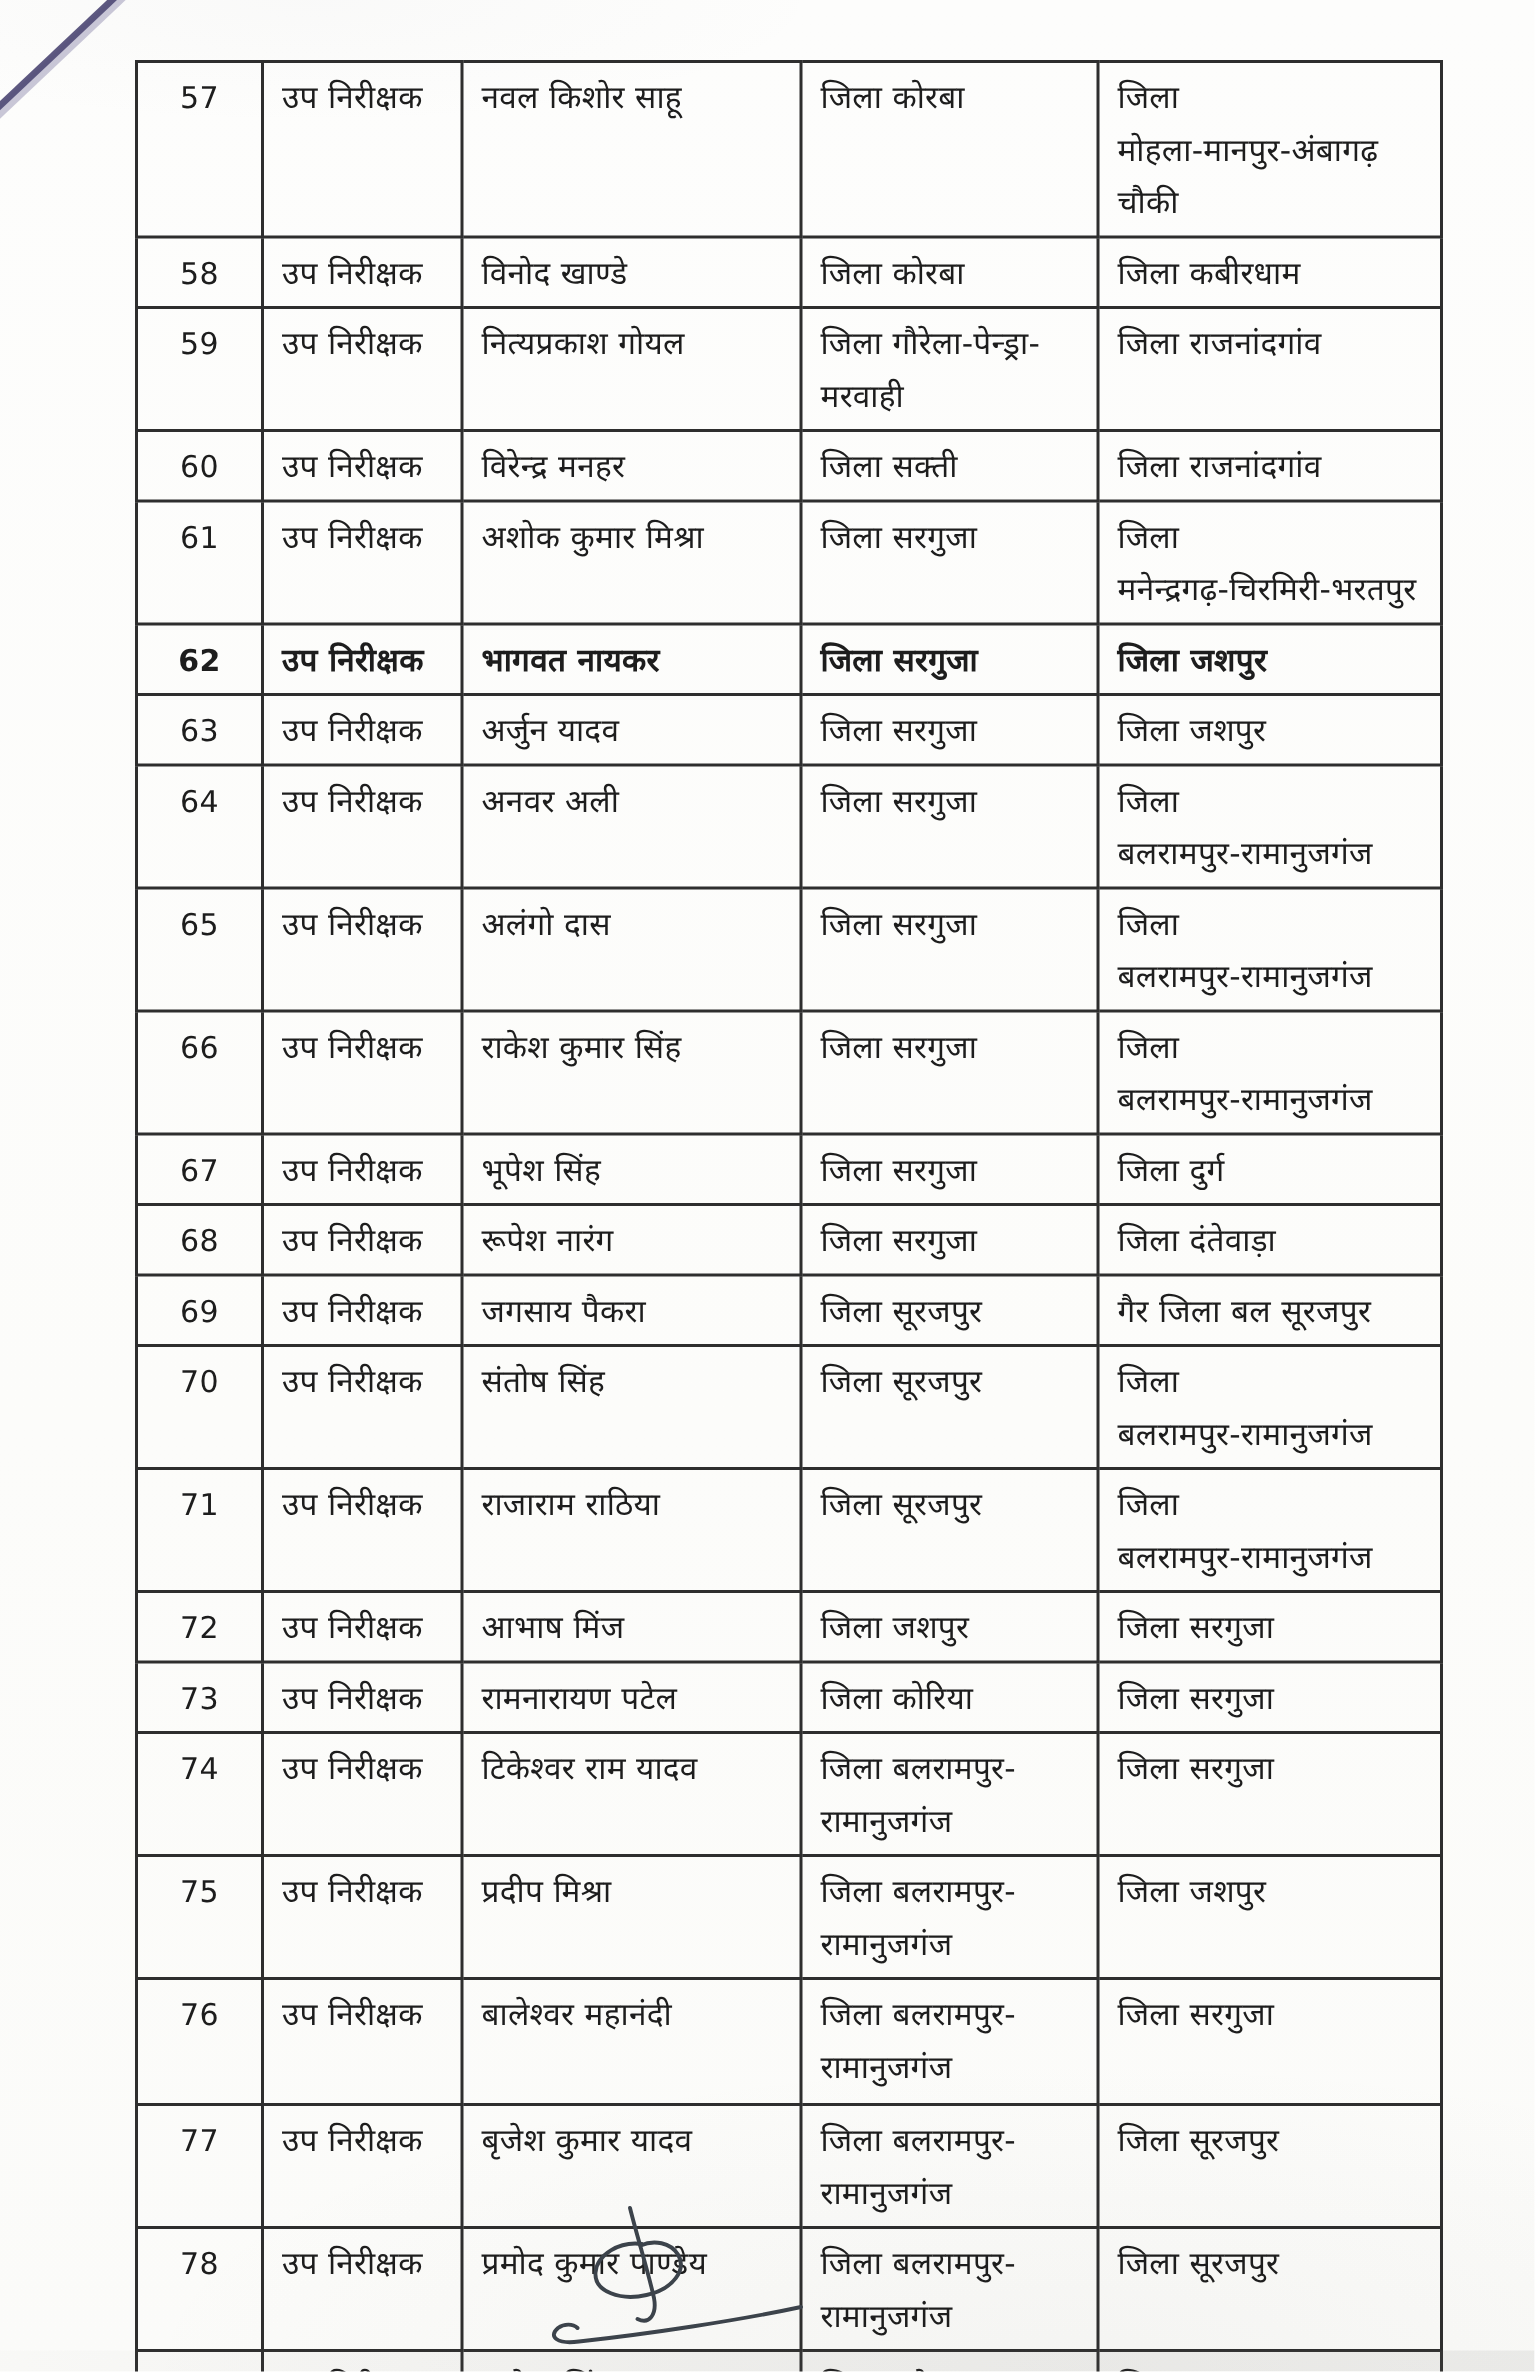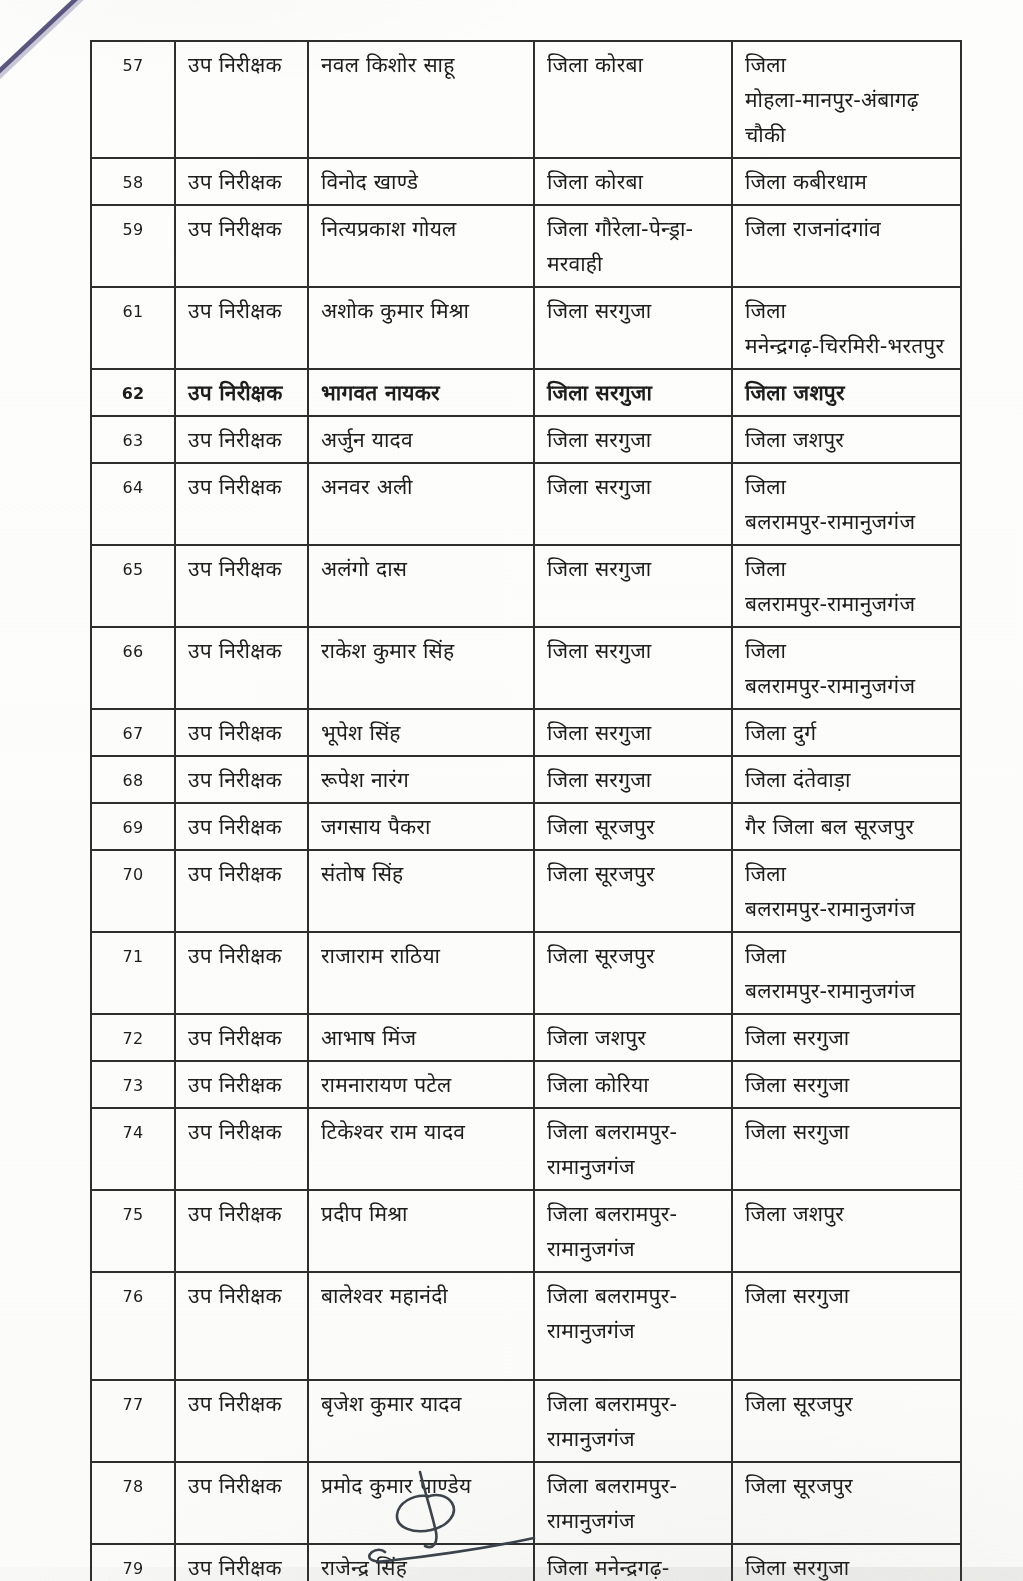--- a/index.html
+++ b/index.html
@@ -58,21 +58,21 @@
     font-size: 21px;
     line-height: 35px;
     white-space: pre-line;
     letter-spacing: 0.2px;
     overflow: hidden;
   }
   table.transfer-table td.sno {
     text-align: center;
     padding-left: 4px;
     padding-right: 4px;
-    font-size: 16px;
+    font-size: 20px;
   }
 
   .overlay-svg {
     position: absolute;
     left: 0;
     top: 0;
     width: 1023px;
     height: 1581px;
     pointer-events: none;
   }
@@ -109,20 +109,27 @@
           <td class="cell">जिला कबीरधाम</td>
         </tr>
         <tr style="height: 78px;">
           <td class="cell sno">59</td>
           <td class="cell">उप निरीक्षक</td>
           <td class="cell">नित्यप्रकाश गोयल</td>
           <td class="cell">जिला गौरेला-पेन्ड्रा-
 मरवाही</td>
           <td class="cell">जिला राजनांदगांव</td>
         </tr>
+        <tr style="height: 42px;">
+          <td class="cell sno">60</td>
+          <td class="cell">उप निरीक्षक</td>
+          <td class="cell">विरेन्द्र मनहर</td>
+          <td class="cell">जिला सक्ती</td>
+          <td class="cell">जिला राजनांदगांव</td>
+        </tr>
         <tr style="height: 72px;">
           <td class="cell sno">61</td>
           <td class="cell">उप निरीक्षक</td>
           <td class="cell">अशोक कुमार मिश्रा</td>
           <td class="cell">जिला सरगुजा</td>
           <td class="cell">जिला
 मनेन्द्रगढ़-चिरमिरी-भरतपुर</td>
         </tr>
         <tr style="height: 40px; font-weight: bold;">
           <td class="cell sno">62</td>
@@ -222,21 +229,21 @@
           <td class="cell">जिला सरगुजा</td>
         </tr>
         <tr style="height: 80px;">
           <td class="cell sno">75</td>
           <td class="cell">उप निरीक्षक</td>
           <td class="cell">प्रदीप मिश्रा</td>
           <td class="cell">जिला बलरामपुर-
 रामानुजगंज</td>
           <td class="cell">जिला जशपुर</td>
         </tr>
-        <tr style="height: 108px;">
+        <tr style="height: 84px;">
           <td class="cell sno">76</td>
           <td class="cell">उप निरीक्षक</td>
           <td class="cell">बालेश्वर महानंदी</td>
           <td class="cell">जिला बलरामपुर-
 रामानुजगंज</td>
           <td class="cell">जिला सरगुजा</td>
         </tr>
         <tr style="height: 80px;">
           <td class="cell sno">77</td>
           <td class="cell">उप निरीक्षक</td>

